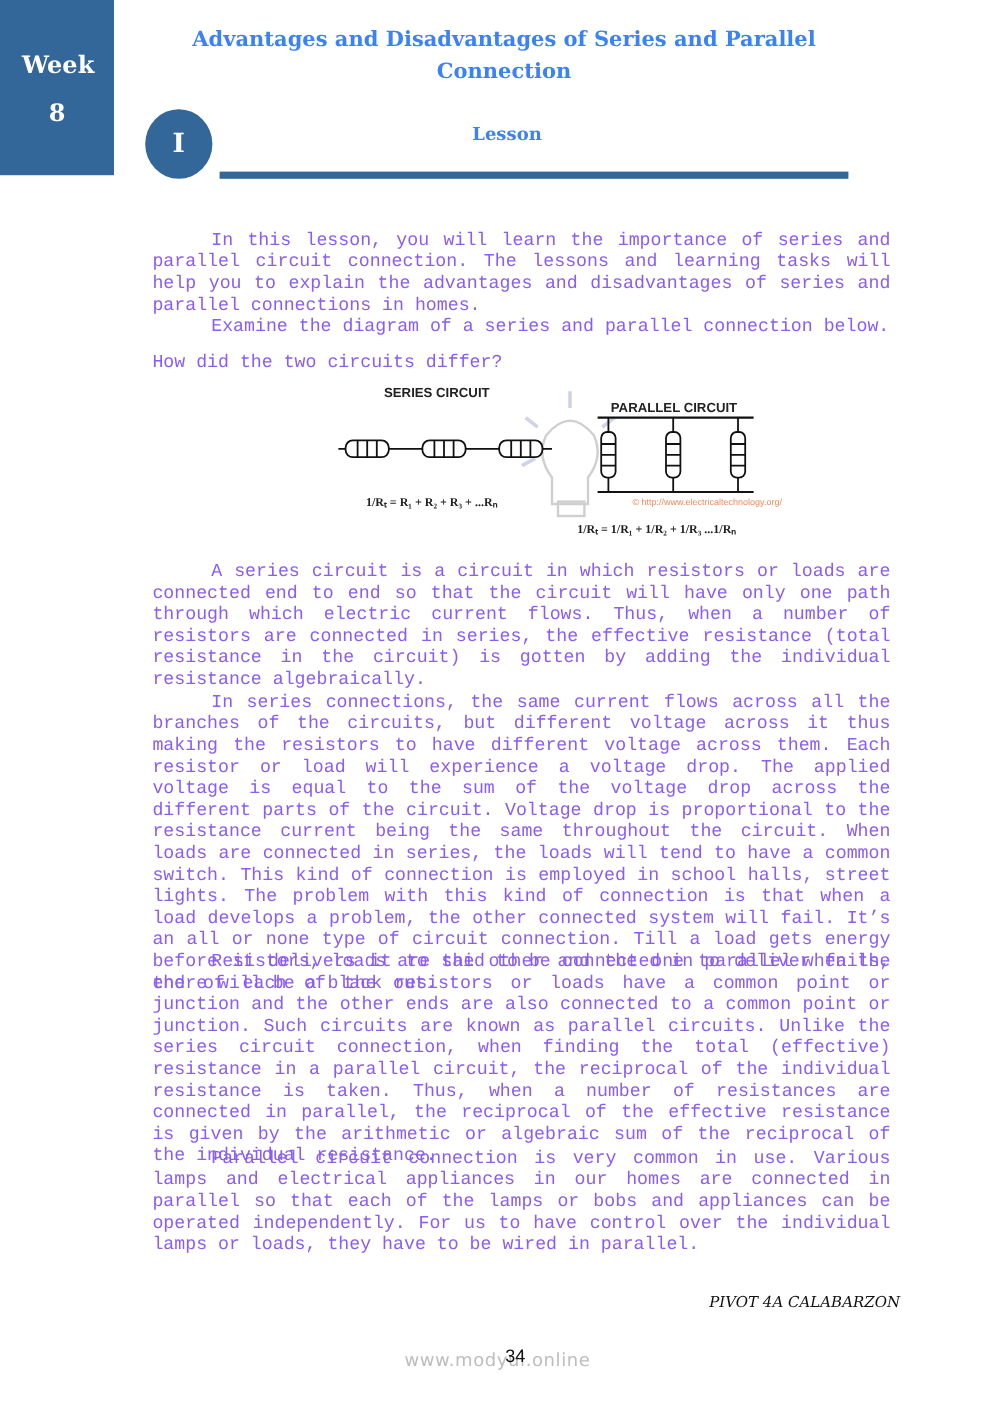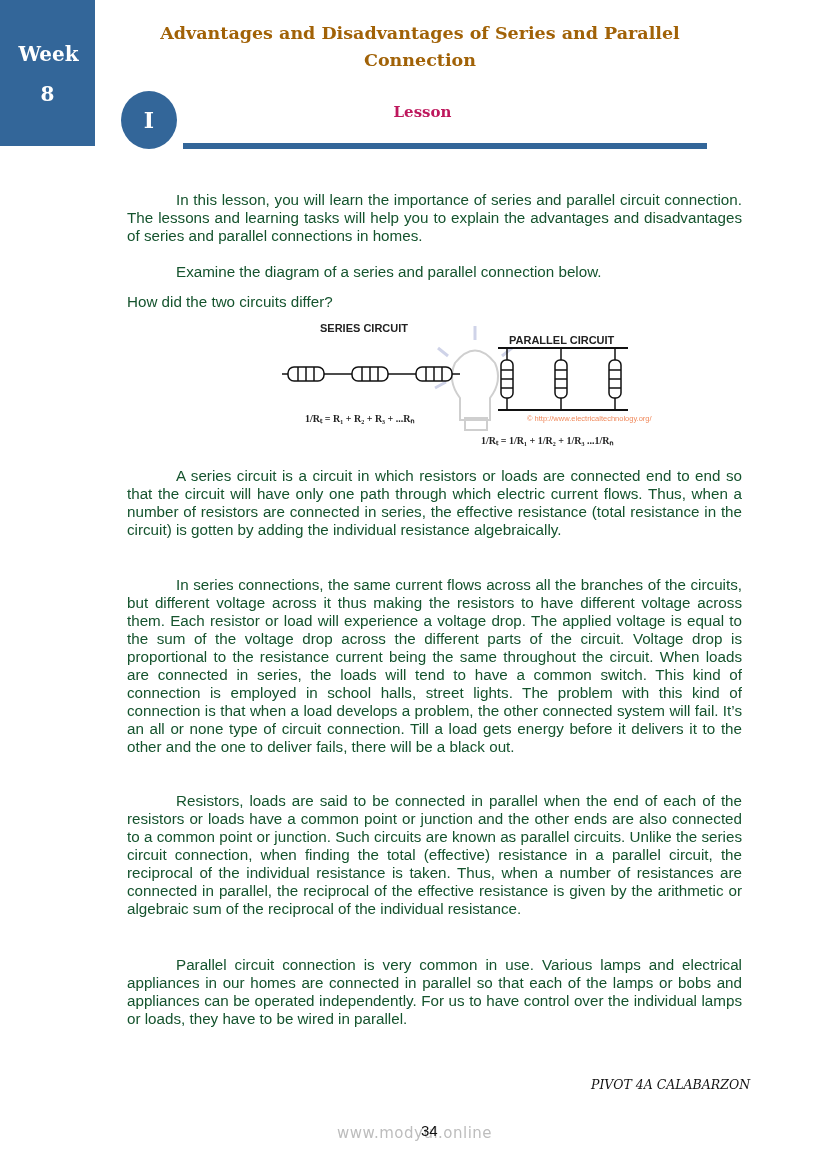--- a/index.html
+++ b/index.html
@@ -1,24 +1,24 @@
 <!DOCTYPE html>
 <html><head>
   <meta charset="utf-8">
   <style>
     html, body { margin: 0; padding: 0; background: #ffffff; }
     body { width: 826px; height: 1169px; position: relative; overflow: hidden; font-family: "DejaVu Serif", serif; color: #222; }
     .week-box { position: absolute; left: 0; top: 0; width: 95px; height: 146px; background: #336699; color: #fff; text-align: center; font-family: "DejaVu Serif", serif; font-weight: bold; }
     .week-box .wk { position: absolute; top: 42px; left: 2px; right: 0; font-size: 20px; }
     .week-box .num { position: absolute; top: 82px; left: 0; right: 0; font-size: 20px; }
-    .title { position: absolute; left: 140px; top: 20px; width: 560px; text-align: center; font-family: "DejaVu Serif", serif; font-weight: bold; font-size: 17.5px; line-height: 27px; color: #a16207; }
+    .title { position: absolute; left: 140px; top: 20px; width: 560px; text-align: center; font-family: "DejaVu Serif", serif; font-weight: bold; font-size: 17.5px; line-height: 27px; color: #3b82f6; }
     .circle { position: absolute; left: 121px; top: 91px; width: 56px; height: 58px; border-radius: 50%; background: #336699; color: #fff; font-weight: bold; font-size: 22px; text-align: center; line-height: 58px; font-family: "DejaVu Serif", serif; }
-    .lesson-label { position: absolute; left: 340px; top: 103px; width: 165px; text-align: center; font-weight: bold; font-size: 15px; color: #be185d; }
+    .lesson-label { position: absolute; left: 340px; top: 103px; width: 165px; text-align: center; font-weight: bold; font-size: 15px; color: #3b82f6; }
     .lesson-rule { position: absolute; left: 183px; top: 143px; width: 524px; height: 6px; background: #336699; }
-    .body-text { position: absolute; left: 127px; width: 615px; font-family: Liberation Sans, sans-serif; font-size: 15.2px; line-height: 18px; text-align: justify; color: #14532d; }
+    .body-text { position: absolute; left: 127px; width: 615px; font-family: Liberation Mono, monospace; font-size: 15.2px; line-height: 18px; text-align: justify; color: #8b5cf6; }
     .body-text p { margin: 0; text-indent: 49px; }
     .noindent { text-indent: 0 !important; }
     .p1 { top: 191px; }
     .p2 { top: 263px; }
     .p3 { top: 293px; }
     .p4 { top: 467px; }
     .p5 { top: 576px; }
     .p6 { top: 792px; }
     .p7 { top: 956px; }
     .diagram { position: absolute; left: 280px; top: 318px; width: 370px; height: 130px; }

